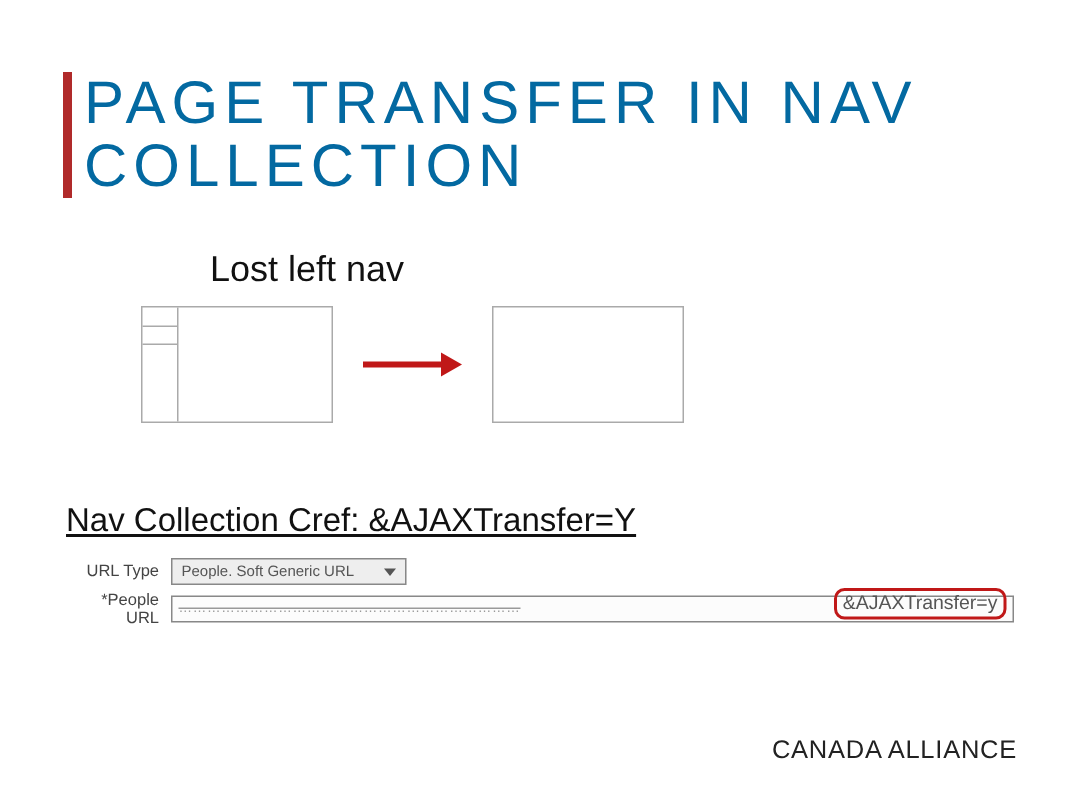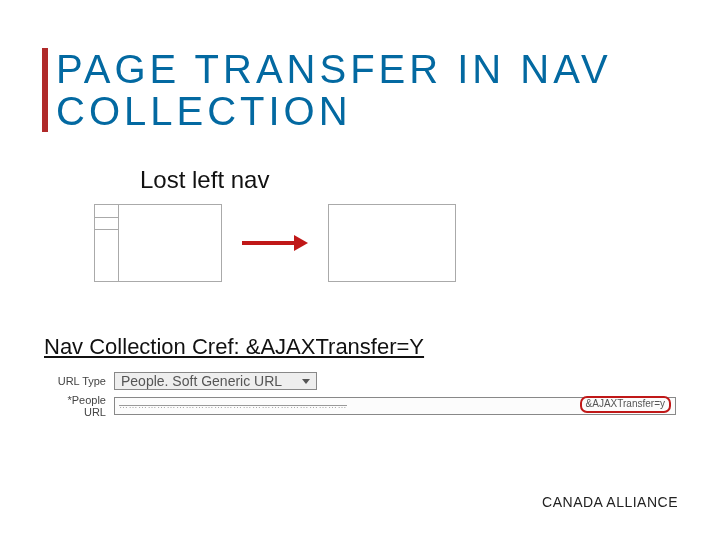--- a/index.html
+++ b/index.html
@@ -112,21 +112,21 @@
     padding-right: 8px;
     color: #444;
   }
   .form-label.req::before {
     content: "*";
   }
   .select-box {
     border: 1px solid #888;
     background: #eee;
     padding: 2px 6px;
-    font-size: 14px;
+    font-size: 10px;
     color: #555;
     display: inline-flex;
     align-items: center;
     gap: 6px;
     height: 18px;
   }
   .select-caret {
     width: 0; height: 0;
     border-left: 4px solid transparent;
     border-right: 4px solid transparent;
@@ -149,29 +149,29 @@
     text-decoration: line-through;
     letter-spacing: 0.5px;
   }
   .highlight {
     position: absolute;
     right: 4px;
     bottom: 1px;
     border: 2px solid #c01818;
     border-radius: 7px;
     padding: 0 4px;
-    font-size: 10px;
+    font-size: 13px;
     color: #555;
     background: rgba(255,255,255,0);
   }
   .footer {
     position: absolute;
     bottom: 30px;
     right: 42px;
-    font-size: 14px;
+    font-size: 17px;
     letter-spacing: 0.5px;
     color: #222;
     display: flex;
     gap: 14px;
   }
 </style>
 </head>
 <body>
 
 <div class="title-wrap">

